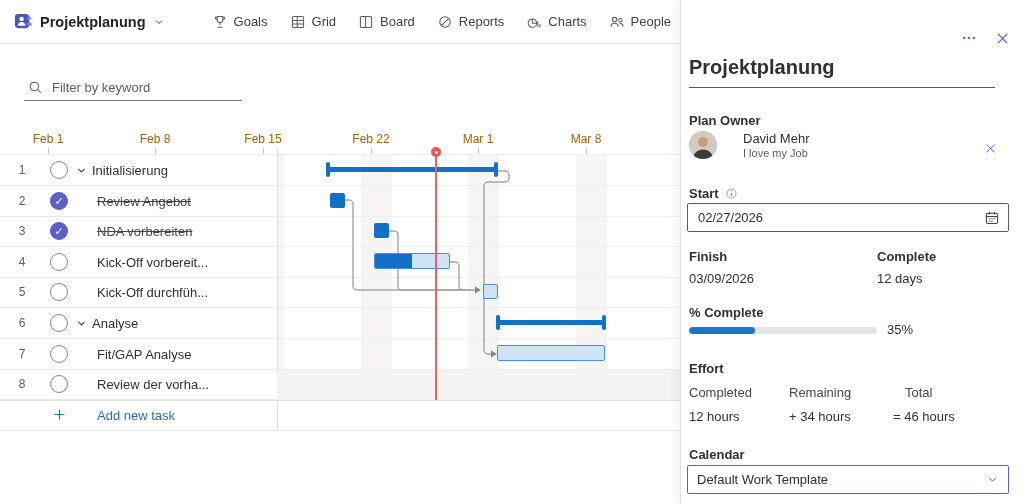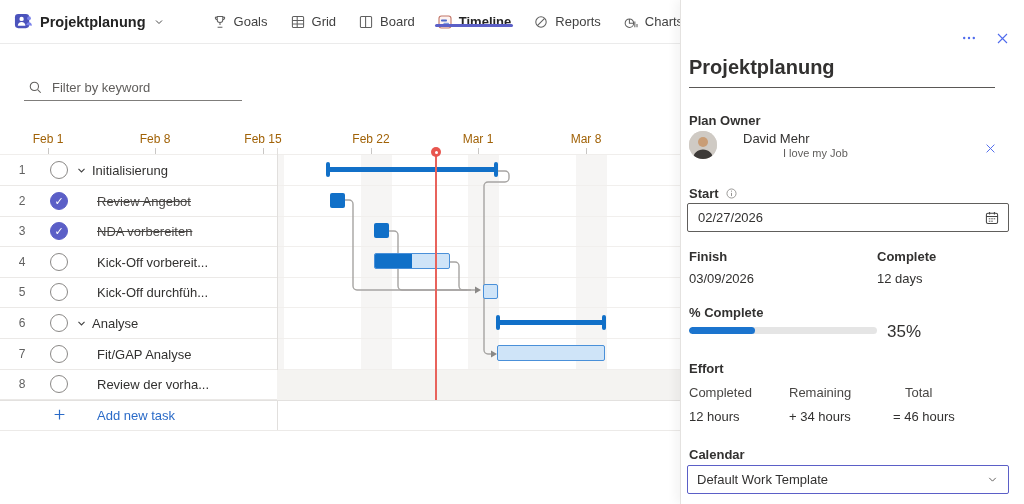--- a/index.html
+++ b/index.html
@@ -4,21 +4,21 @@
 <style>
   html,body{margin:0;padding:0;width:1024px;height:504px;overflow:hidden;
     font-family:"Liberation Sans","DejaVu Sans",sans-serif;background:#fff;color:#323130;}
   *{box-sizing:border-box;}
   .main{position:absolute;left:0;top:0;width:680px;height:504px;background:#fff;}
   
   .topnav{position:absolute;left:0;top:0;width:680px;height:44px;border-bottom:1px solid #ebebeb;
     display:flex;align-items:center;background:#fff;}
   .brand{margin-left:14px;display:flex;align-items:center;gap:7px;cursor:pointer;}
   .brand-title{font-size:14.5px;font-weight:700;color:#242424;}
-  .tabs{display:flex;margin-left:36px;height:40px;align-items:center;}
+  .tabs{display:flex;margin-left:36px;height:40px;}
   .tab{position:relative;display:flex;align-items:center;gap:6px;padding:0 11px;font-size:13px;color:#424242;cursor:pointer;}
   .tab .ticon{display:flex;align-items:center;}
   .tab.active{font-weight:700;color:#242424;}
   .tab.active::after{content:"";position:absolute;left:9px;right:9px;bottom:3px;height:2.5px;border-radius:2px;background:#5b5fc7;}
   
   .filter{position:absolute;left:24px;top:74px;width:218px;height:27px;border-bottom:1.5px solid #7f7d7b;
     display:flex;align-items:center;gap:7px;padding-left:4px;}
   .filter input{border:none;outline:none;font-size:13px;color:#323130;width:170px;font-family:inherit;background:transparent;}
   .filter input::placeholder{color:#605e5c;}
   
@@ -62,28 +62,28 @@
     box-shadow:-4px 0 10px rgba(0,0,0,0.05);}
   .p-icons{position:absolute;right:14px;top:30px;display:flex;gap:18px;align-items:center;}
   .p-ic{cursor:pointer;display:flex;align-items:center;}
   .p-title{position:absolute;left:8px;top:56px;width:306px;font-size:20px;font-weight:700;color:#323130;
     border-bottom:1.5px solid #5a5856;padding-bottom:8px;cursor:text;}
   .p-label{position:absolute;font-size:13px;font-weight:700;color:#323130;}
   .p-value{position:absolute;font-size:13px;color:#323130;}
   .owner{position:absolute;left:8px;top:131px;display:flex;gap:26px;align-items:center;}
   .avatar{width:28px;height:28px;border-radius:50%;overflow:hidden;position:relative;background:#d8d4d0;}
   .own-name{font-size:13px;color:#323130;}
-  .own-sub{font-size:11px;color:#605e5c;margin-top:1px;margin-left:40px;}
+  .own-sub{font-size:11px;color:#605e5c;margin-top:1px;}
   .own-x{position:absolute;left:303px;top:141px;cursor:pointer;}
   .date-input{position:absolute;left:6px;top:203px;width:322px;height:29px;border:1px solid #605e5c;border-radius:2px;
     display:flex;align-items:center;padding:11px 8px;}
   .date-input input{border:none;outline:none;flex:1;font-size:13px;font-family:inherit;color:#323130;background:transparent;}
   .prog-track{position:absolute;left:8px;top:327px;width:188px;height:7px;border-radius:4px;background:#e5e5e5;overflow:hidden;}
   .prog-fill{height:100%;background:#1b74ce;border-radius:4px;}
-  .prog-text{position:absolute;left:206px;top:322px;font-size:17px;color:#323130;}
+  .prog-text{position:absolute;left:206px;top:322px;font-size:13px;color:#323130;}
   .eff-col{position:absolute;width:100px;}
   .eff-h{font-size:13px;color:#484644;}
   .eff-v{font-size:13px;color:#323130;position:absolute;top:24px;white-space:nowrap;}
   .cal-select{position:absolute;left:6px;top:465px;width:322px;height:29px;border:1px solid #5b5fc7;border-radius:2px;
     display:flex;align-items:center;justify-content:space-between;padding:0 9px;font-size:13px;color:#323130;cursor:pointer;}
 </style>
 </head>
 <body>
 
 <div class="main">
@@ -126,30 +126,20 @@
         </div>
         <div class="tab">
           <span class="ticon">
             <svg width="16" height="16" viewBox="0 0 20 20" fill="none" stroke="#5f5f5f" stroke-width="1.3">
               <rect x="3" y="3" width="14" height="14" rx="1.5"></rect>
               <path d="M9.5 3v14"></path>
             </svg>
           </span>
           <span>Board</span>
         </div>
-        <div class="tab active">
-          <span class="ticon">
-            <svg width="16" height="16" viewBox="0 0 20 20">
-              <rect x="2.5" y="2.5" width="15" height="15" rx="3" fill="#fdf3f1" stroke="#c27668" stroke-width="1.4"></rect>
-              <rect x="5" y="7" width="7.5" height="2.3" rx="1" fill="#4a66c9"></rect>
-              <rect x="8" y="11" width="7" height="2.3" rx="1" fill="#7f9be0"></rect>
-            </svg>
-          </span>
-          <span>Timeline</span>
-        </div>
         <div class="tab">
           <span class="ticon">
             <svg width="16" height="16" viewBox="0 0 20 20" fill="none" stroke="#5f5f5f" stroke-width="1.3">
               <circle cx="10" cy="10" r="6.5"></circle>
               <path d="M5.5 14.5l9-9"></path>
             </svg>
           </span>
           <span>Reports</span>
         </div>
         <div class="tab">

